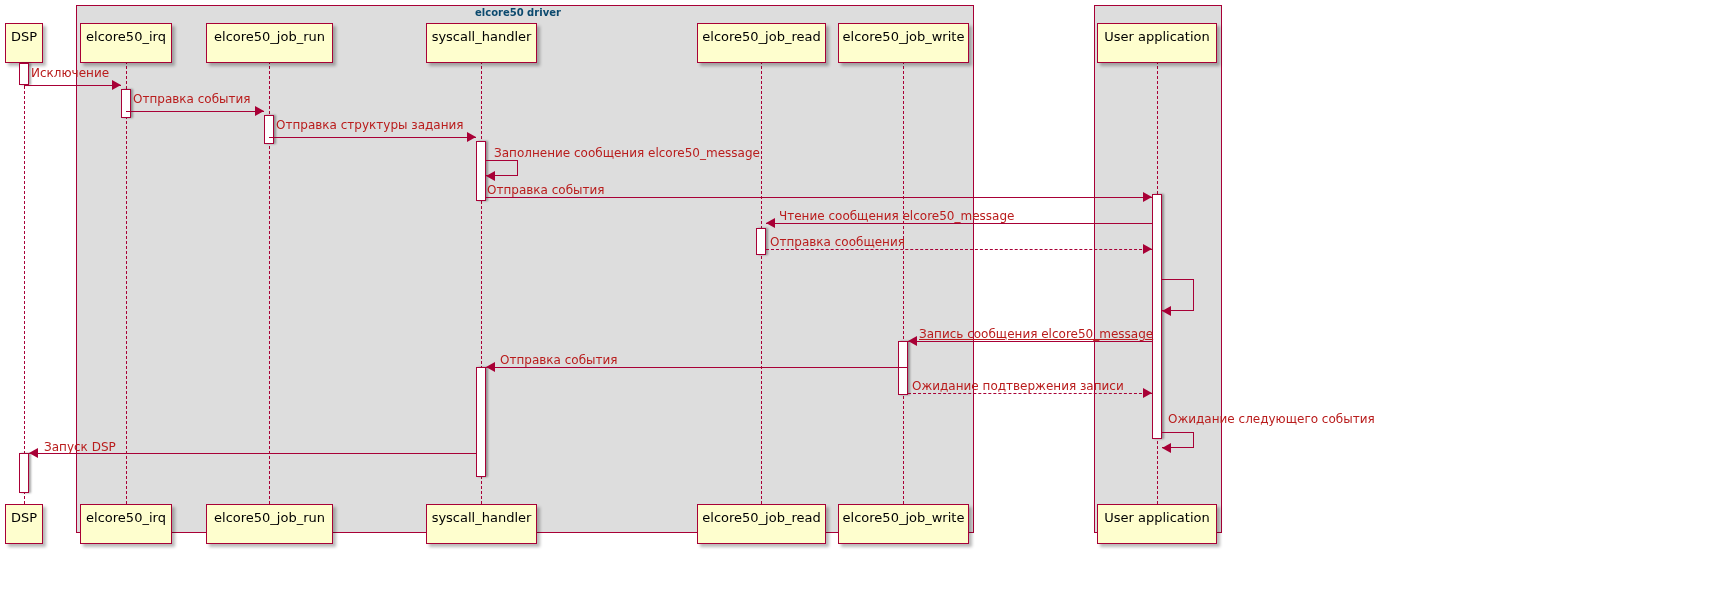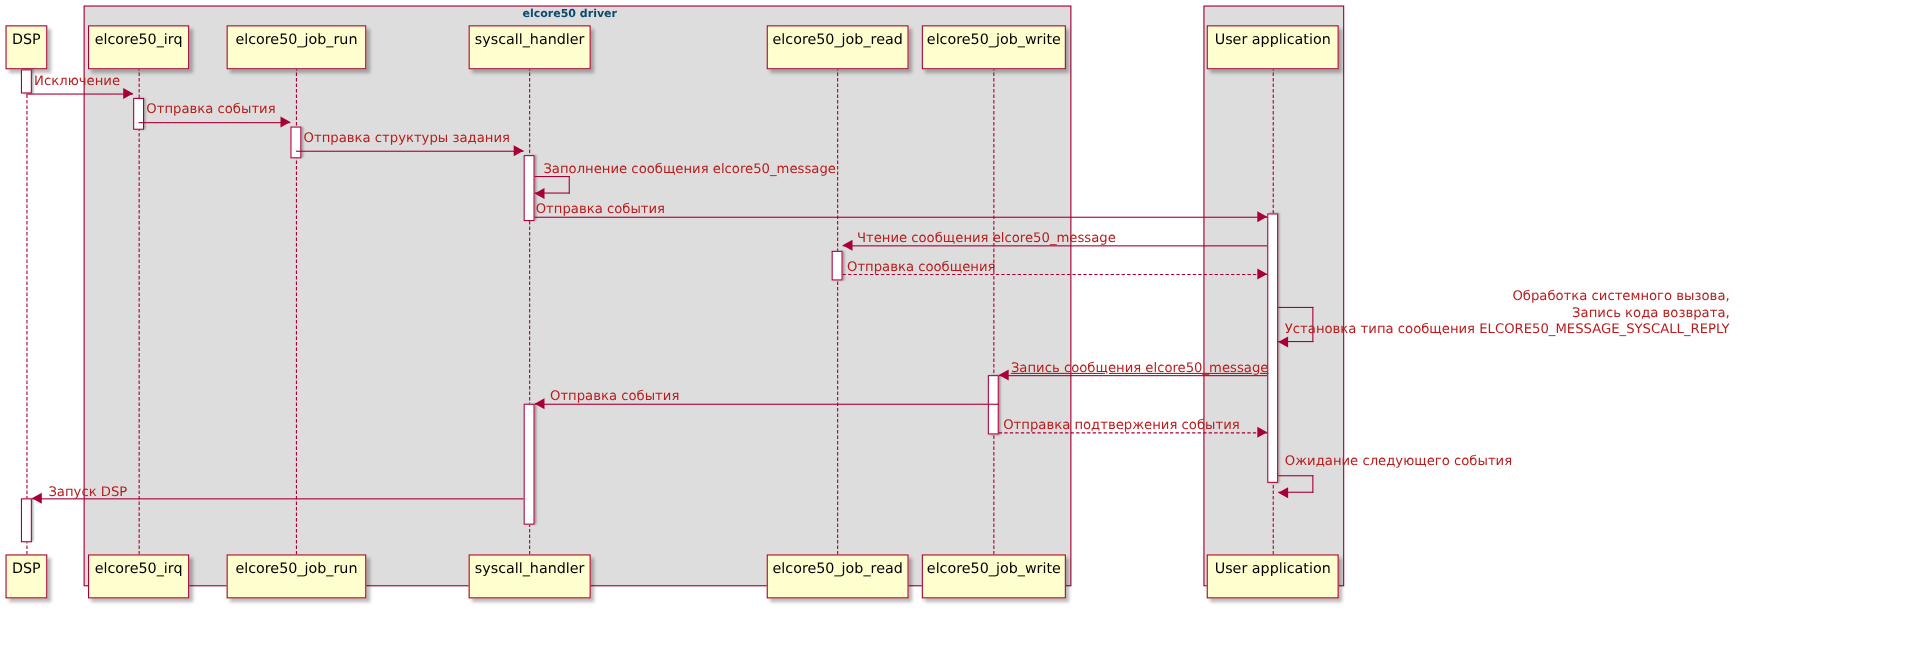--- a/index.html
+++ b/index.html
@@ -146,31 +146,28 @@
     <div class="arrow-head right" style="top: 192px; left: 1143px;"></div>
     <div class="msg-label" style="left: 487px; top: 183px;">Отправка события</div>
     <div class="msg-line" style="left: 766px; top: 223px; width: 386px;"></div>
     <div class="arrow-head left" style="top: 218px; left: 766px;"></div>
     <div class="msg-label" style="left: 779px; top: 209px;">Чтение сообщения elcore50_message</div>
     <div class="msg-line dotted" style="left: 766px; top: 249px; width: 386px;"></div>
     <div class="arrow-head right" style="top: 244px; left: 1143px;"></div>
     <div class="msg-label" style="left: 770px; top: 235px;">Отправка сообщения</div>
     <div class="self-msg" style="left: 1162px; top: 279px; width: 32px; height: 32px;"></div>
     <div class="arrow-head left" style="left: 1162px; top: 306px;"></div>
-    <div class="msg-label multiline" style="left: 1168px; top: 262px;">Обработка системного вызова,
-Запись кода возврата,
-Установка типа сообщения ELCORE50_MESSAGE_SYSCALL_REPLY</div>
     <div class="msg-line" style="left: 908px; top: 341px; width: 244px;"></div>
     <div class="arrow-head left" style="top: 336px; left: 908px;"></div>
     <div class="msg-label" style="left: 919px; top: 327px; text-decoration: underline;">Запись сообщения elcore50_message</div>
     <div class="msg-line" style="left: 486px; top: 367px; width: 422px;"></div>
     <div class="arrow-head left" style="top: 362px; left: 486px;"></div>
     <div class="msg-label" style="left: 500px; top: 353px;">Отправка события</div>
     <div class="msg-line dotted" style="left: 908px; top: 393px; width: 244px;"></div>
     <div class="arrow-head right" style="top: 388px; left: 1143px;"></div>
-    <div class="msg-label" style="left: 912px; top: 379px;">Отправка подтвержения события</div>
+    <div class="msg-label" style="left: 912px; top: 379px;">Ожидание подтвержения записи</div>
     <div class="self-msg" style="left: 1162px; top: 432px; width: 32px; height: 16px;"></div>
     <div class="arrow-head left" style="left: 1162px; top: 443px;"></div>
     <div class="msg-label multiline" style="left: 1168px; top: 412px;">Ожидание следующего события</div>
     <div class="msg-line" style="left: 29px; top: 453px; width: 447px;"></div>
     <div class="arrow-head left" style="top: 448px; left: 29px;"></div>
     <div class="msg-label" style="left: 44px; top: 440px;">Запуск DSP</div>
   </div>
 
 </body></html>

